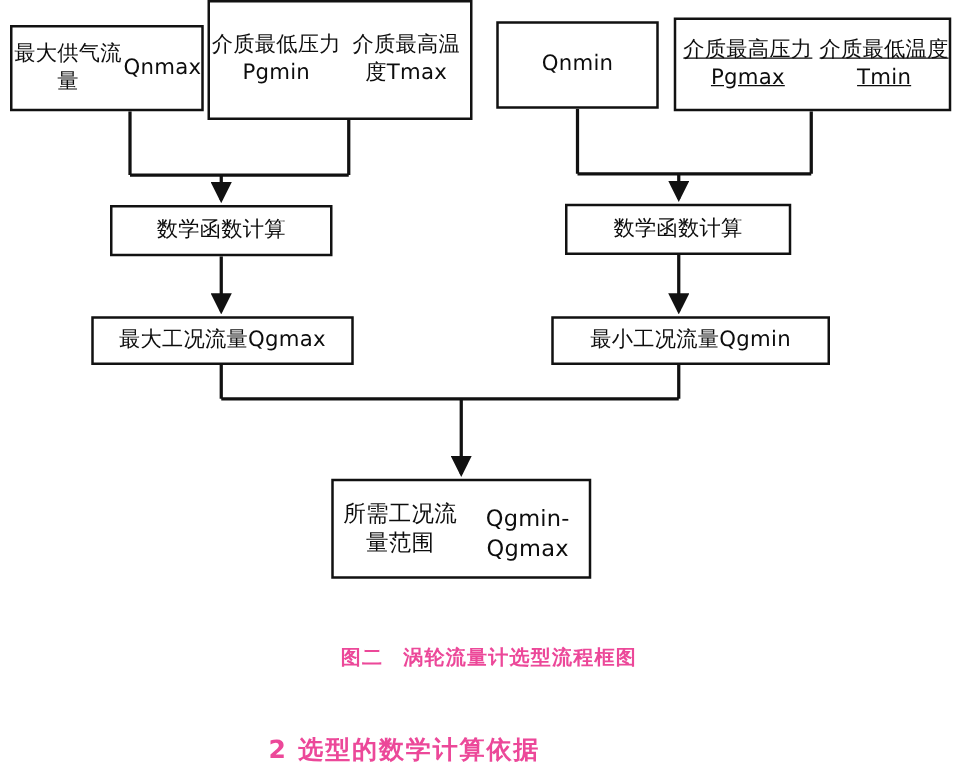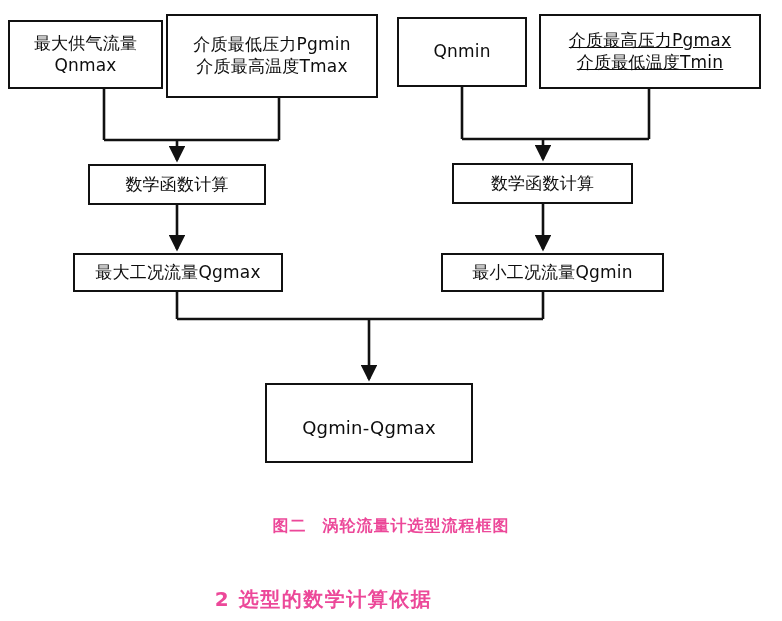--- a/index.html
+++ b/index.html
@@ -22,36 +22,36 @@
     left: 0; top: 0;
     width: 782px;
     height: 621px;
   }
   .node {
     position: absolute;
     box-sizing: border-box;
     border: 2px solid #111111;
     background: #ffffff;
     display: flex;
-    flex-direction: column;
+    flex-direction: row;
     align-items: center;
     justify-content: center;
     text-align: center;
     line-height: 1.28;
     font-size: 17px;
     letter-spacing: 0.2px;
     color: #0d0d0d;
     z-index: 3;
   }
   .node .line2 {
     display: block;
   }
   
   #node-qnmax   { left: 8px;   top: 20px;  width: 155px; height: 69px; }
-  #node-pgmin   { left: 166px; top: 14px;  width: 212px; height: 84px; }
+  #node-pgmin   { left: 166px; top: 0;  width: 212px; height: 96px; }
   #node-qnmin   { left: 397px; top: 17px;  width: 130px; height: 70px; }
   #node-pgmax   { left: 539px; top: 14px;  width: 222px; height: 75px; text-decoration: underline; }
   
   #node-math-l  { left: 88px;  top: 164px; width: 178px; height: 41px; }
   #node-math-r  { left: 452px; top: 163px; width: 181px; height: 41px; }
   
   #node-qgmax   { left: 73px;  top: 253px; width: 210px; height: 39px; }
   #node-qgmin   { left: 441px; top: 253px; width: 223px; height: 39px; }
   
   #node-range   { left: 265px; top: 383px; width: 208px; height: 80px; font-size: 18px; }
@@ -144,18 +144,19 @@
 
 <div class="node" id="node-qgmax">
   <span>最大工况流量Qgmax</span>
 </div>
 
 <div class="node" id="node-qgmin">
   <span>最小工况流量Qgmin</span>
 </div>
 
 <div class="node" id="node-range">
+  <span>所需工况流量范围</span>
   <span class="line2">Qgmin-Qgmax</span>
 </div>
 
 <div class="caption"><span>图二</span><span class="cap-gap"></span><span>涡轮流量计选型流程框图</span></div>
 
 <div class="heading">2  选型的数学计算依据</div>
 
 </body></html>

